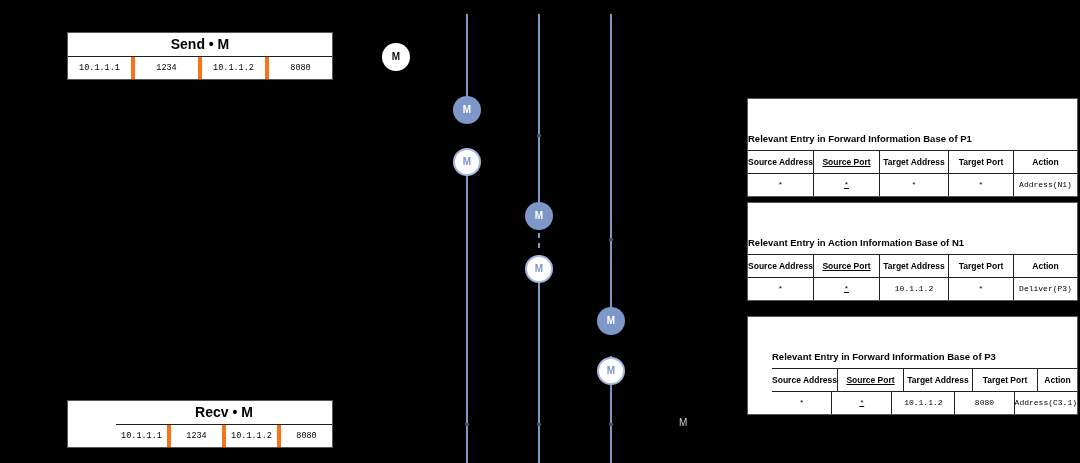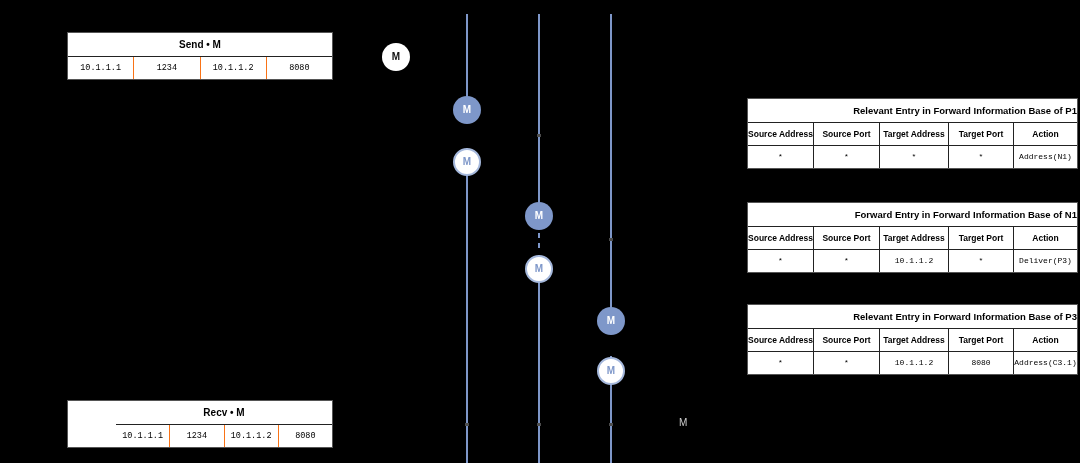--- a/index.html
+++ b/index.html
@@ -8,49 +8,50 @@
     font-family:"Liberation Sans",sans-serif;
   }
   .canvas{position:absolute;left:0;top:0;width:1080px;height:463px;}
 
   
   .ltable{
     position:absolute;left:67px;width:266px;background:#fff;color:#000;
     border:1px solid #555;box-sizing:border-box;
   }
   .ltable .ltitle{
-    height:23px;line-height:23px;text-align:center;font-weight:bold;font-size:10px;
+    height:23px;line-height:23px;text-align:center;font-weight:bold;font-size:14px;
     border-bottom:1px solid #222;
   }
   .ltable .lrow{display:flex;height:22px;}
   .ltable .lcell{
     flex:1;text-align:center;line-height:22px;
     font-family:"Liberation Mono","DejaVu Sans Mono",monospace;font-size:8.5px;
-    border-right:1px solid #f97316;box-sizing:border-box;
+    border-right:4px solid #f97316;box-sizing:border-box;
   }
   .ltable .lcell:last-child{border-right:none;}
 
   
   .rtable{
     position:absolute;left:747px;width:331px;background:#fff;color:#000;
     border:1px solid #555;box-sizing:border-box;
   }
   .rtable .rtitle{
-    height:23px;line-height:23px;text-align:right;font-weight:bold;font-size:9.5px;
+    height:23px;line-height:23px;text-align:left;font-weight:bold;font-size:9.5px;
     border-bottom:1px solid #222;
+    margin-top:28px;
   }
   .rtable .rrow{display:flex;height:22px;}
   .rtable .rrow.hdr{border-bottom:1px solid #222;}
   .rtable .rcell{
     text-align:center;line-height:22px;border-right:1px solid #222;box-sizing:border-box;
   }
   .rtable .rcell:last-child{border-right:none;}
   .rtable .hcell{font-weight:bold;font-size:8.5px;}
   .rtable .dcell{font-family:"Liberation Mono","DejaVu Sans Mono",monospace;font-size:8px;}
-  .w1{width:66px;} .w2{width:66px;} .w3{width:69px;} .w4{width:65px;} .w5{width:65px;flex:1;}
+  .w1{width:66px;} .w2{width:66px;text-decoration:underline;} .w3{width:69px;} .w4{width:65px;} .w5{width:65px;flex:1;}
 
   
   .lifeline{position:absolute;top:14px;height:449px;width:2px;background:#7E97C9;}
   .gap{position:absolute;width:4px;background:#000;}
   .dash{position:absolute;width:2px;height:5px;background:#7E97C9;}
   .tick{position:absolute;width:4px;height:3px;background:#4d4d4d;}
 
   
   .msg{
     position:absolute;width:28px;height:28px;border-radius:50%;
@@ -129,38 +130,38 @@
     <div class="rrow">
       <div class="rcell dcell w1">*</div>
       <div class="rcell dcell w2">*</div>
       <div class="rcell dcell w3">*</div>
       <div class="rcell dcell w4">*</div>
       <div class="rcell dcell w5">Address(N1)</div>
     </div>
   </div>
 
   <div class="rtable" style="top:202px;">
-    <div class="rtitle">Forward Entry in Forward Information Base of N1</div>
+    <div class="rtitle">Relevant Entry in Action Information Base of N1</div>
     <div class="rrow hdr">
       <div class="rcell hcell w1">Source Address</div>
       <div class="rcell hcell w2">Source Port</div>
       <div class="rcell hcell w3">Target Address</div>
       <div class="rcell hcell w4">Target Port</div>
       <div class="rcell hcell w5">Action</div>
     </div>
     <div class="rrow">
       <div class="rcell dcell w1">*</div>
       <div class="rcell dcell w2">*</div>
       <div class="rcell dcell w3">10.1.1.2</div>
       <div class="rcell dcell w4">*</div>
       <div class="rcell dcell w5">Deliver(P3)</div>
     </div>
   </div>
 
-  <div class="rtable" style="top:304px;">
+  <div class="rtable" style="top:316px;padding-left:24px;">
     <div class="rtitle">Relevant Entry in Forward Information Base of P3</div>
     <div class="rrow hdr">
       <div class="rcell hcell w1">Source Address</div>
       <div class="rcell hcell w2">Source Port</div>
       <div class="rcell hcell w3">Target Address</div>
       <div class="rcell hcell w4">Target Port</div>
       <div class="rcell hcell w5">Action</div>
     </div>
     <div class="rrow">
       <div class="rcell dcell w1">*</div>

